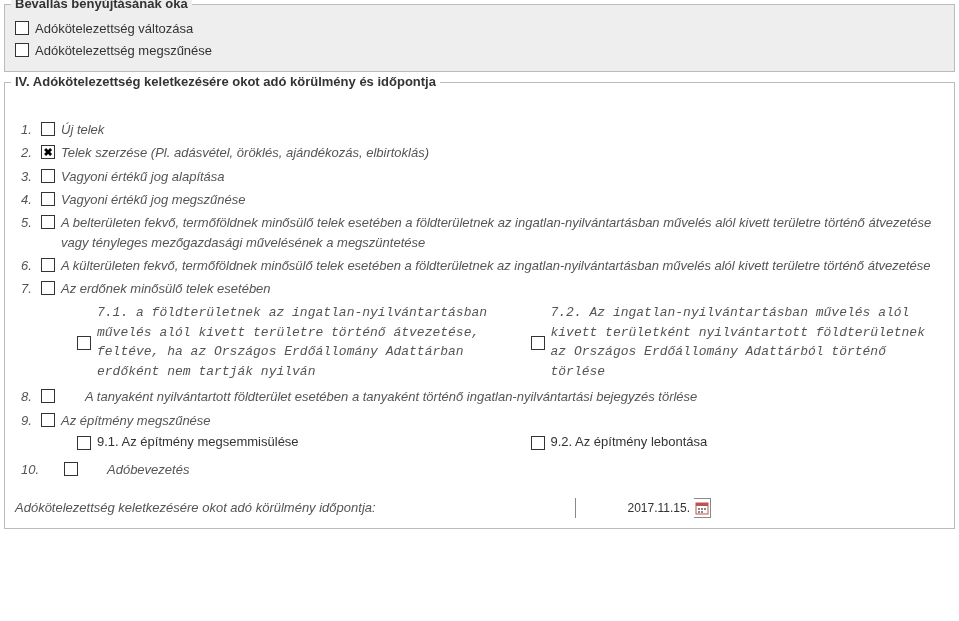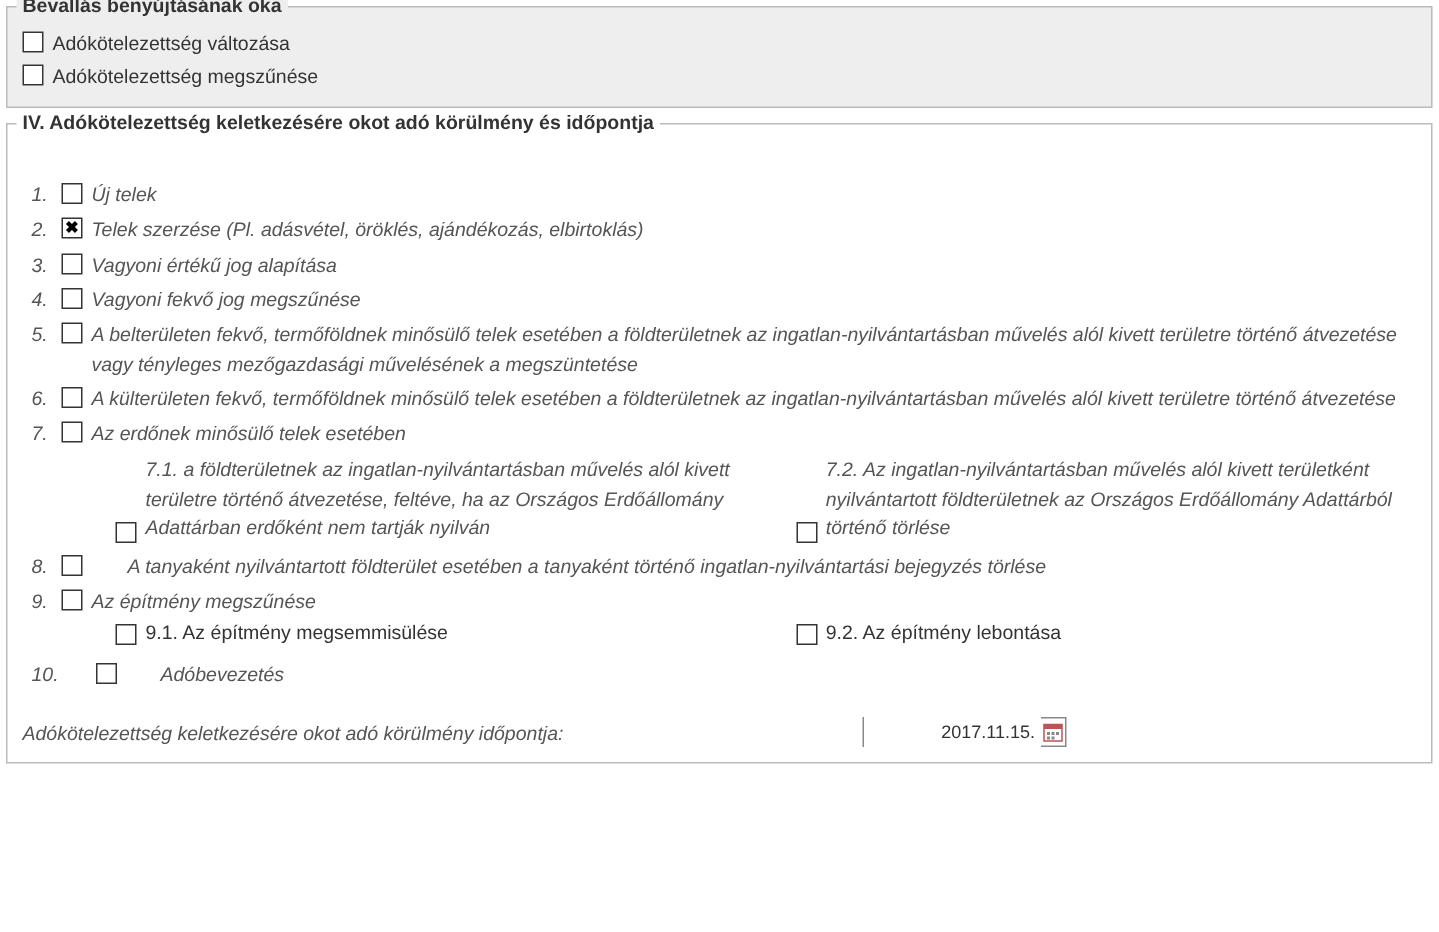--- a/index.html
+++ b/index.html
@@ -80,21 +80,22 @@
   .sub-cols {
     display: flex;
     gap: 40px;
     padding-left: 56px;
     margin-top: 4px;
     margin-bottom: 6px;
   }
   .sub-col {
     flex: 1;
     display: flex;
-    align-items: flex-end;
+    align-items: center;
+    font-family: Liberation Mono, monospace;
   }
   .sub-col .txt { color: #555; font-style: italic; line-height: 1.5; }
   .sub-single {
     padding-left: 56px;
     display: flex;
     gap: 40px;
     margin-top: 2px;
     margin-bottom: 4px;
   }
   .sub-single .half { flex: 1; display: flex; align-items: flex-start; }
@@ -174,21 +175,21 @@
 
     <div class="li">
       <span class="num">3.</span>
       <span class="checkbox"></span>
       <span class="txt">Vagyoni értékű jog alapítása</span>
     </div>
 
     <div class="li">
       <span class="num">4.</span>
       <span class="checkbox"></span>
-      <span class="txt">Vagyoni fekvő jog megszűnése</span>
+      <span class="txt">Vagyoni értékű jog megszűnése</span>
     </div>
 
     <div>
       <div class="li">
         <span class="num">5.</span>
         <span class="checkbox"></span>
         <span class="txt" style="flex:1;">A belterületen fekvő, termőföldnek minősülő telek esetében a földterületnek az ingatlan-nyilvántartásban művelés alól kivett területre történő átvezetése vagy tényleges mezőgazdasági művelésének a megszüntetése</span>
       </div>
     </div>
 

